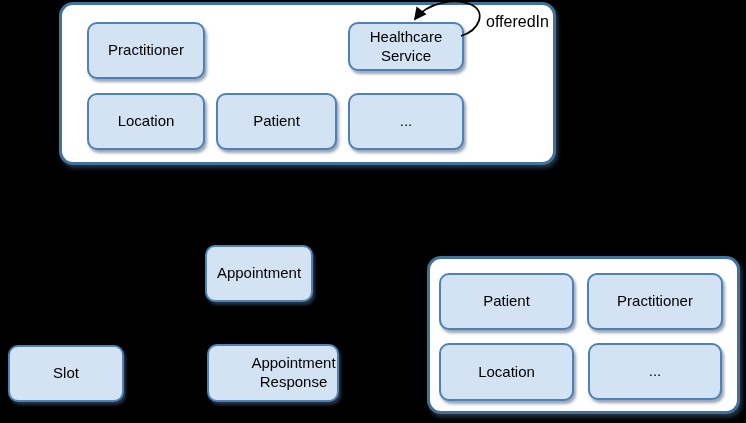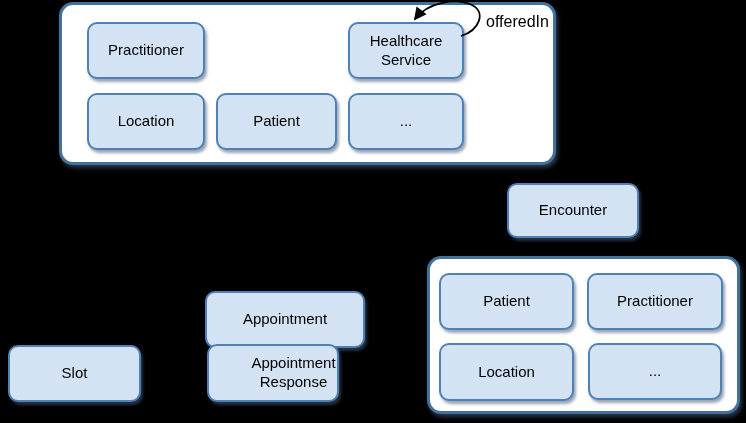--- a/index.html
+++ b/index.html
@@ -59,44 +59,43 @@
 </head>
 <body>
 
 <div id="stage">
 
   <div class="group" style="left:59px; top:2px; width:497px; height:163px;"></div>
 
   <div class="node" style="left:87px; top:22px; width:118px; height:57px;">Practitioner</div>
 
 
-  <div class="node" style="left:348px; top:22px; width:116px; height:57px;">Healthcare Service</div>
+  <div class="node" style="left:348px; top:22px; width:116px; height:49px;">Healthcare Service</div>
 
   <div class="node" style="left:87px; top:93px; width:118px; height:57px;">Location</div>
 
   <div class="node" style="left:216px; top:93px; width:121px; height:57px;">Patient</div>
 
   <div class="node" style="left:348px; top:93px; width:116px; height:57px;">...</div>
 
   <svg class="loop-svg" viewBox="0 0 88 48">
     <defs>
       <marker id="arrowhead" markerWidth="9" markerHeight="9" refX="6.5" refY="4" orient="auto">
         <path d="M0.5,0.5 L7.5,4 L0.5,7.5 z" fill="#000000"></path>
       </marker>
     </defs>
     <path d="M59,36 C78,30 84,12 70,5 C54,-2.5 26,2 13,19" fill="none" stroke="#000000" stroke-width="1.8" marker-end="url(#arrowhead)"></path>
   </svg>
   <div class="loop-label">offeredIn</div>
 
-  <div class="node" style="left:507px; top:183px; width:132px; height:55px;">Encounter</div>
 
 
-  <div class="node" style="left:205px; top:245px; width:160px; height:57px;margin-top:46px;">Appointment</div>
+  <div class="node" style="left:205px; top:245px; width:108px; height:57px;">Appointment</div>
 
-  <div class="node" style="left:8px; top:345px; width:133px; height:57px;">Slot</div>
+  <div class="node" style="left:8px; top:345px; width:116px; height:57px;">Slot</div>
 
   <div class="node" style="left:207px; top:344px; width:132px; height:58px;padding-left:47px;">Appointment Response</div>
 
   <div class="group" style="left:427px; top:256px; width:313px; height:158px;"></div>
 
   <div class="node" style="left:439px; top:273px; width:135px; height:57px;">Patient</div>
 
   <div class="node" style="left:587px; top:273px; width:136px; height:57px;">Practitioner</div>
 
   <div class="node" style="left:439px; top:343px; width:135px; height:58px;">Location</div>

